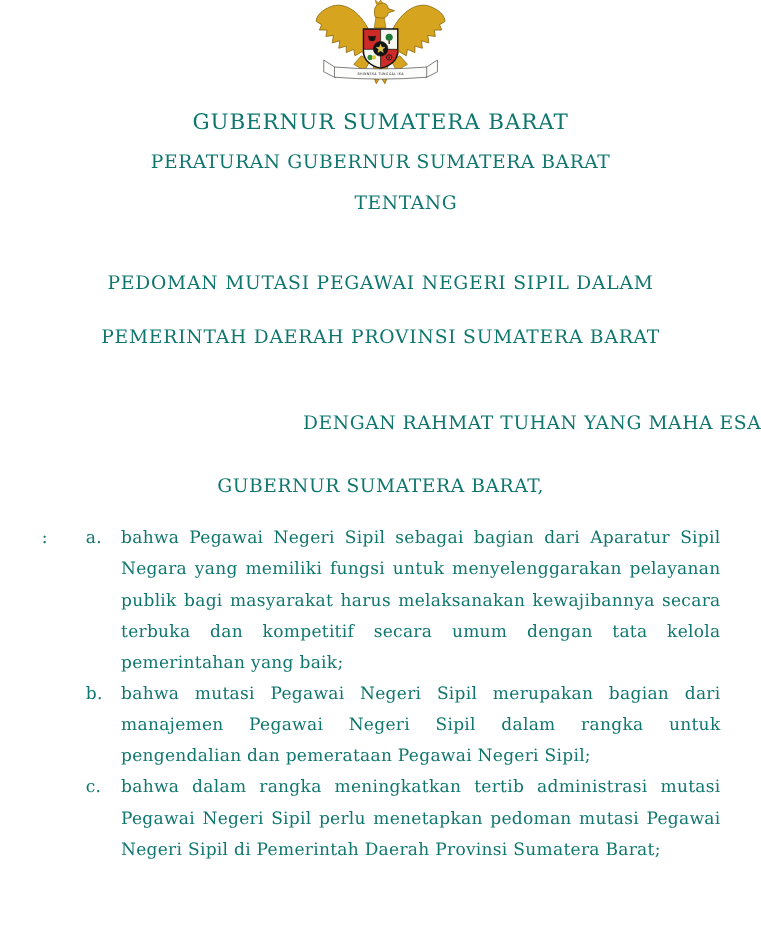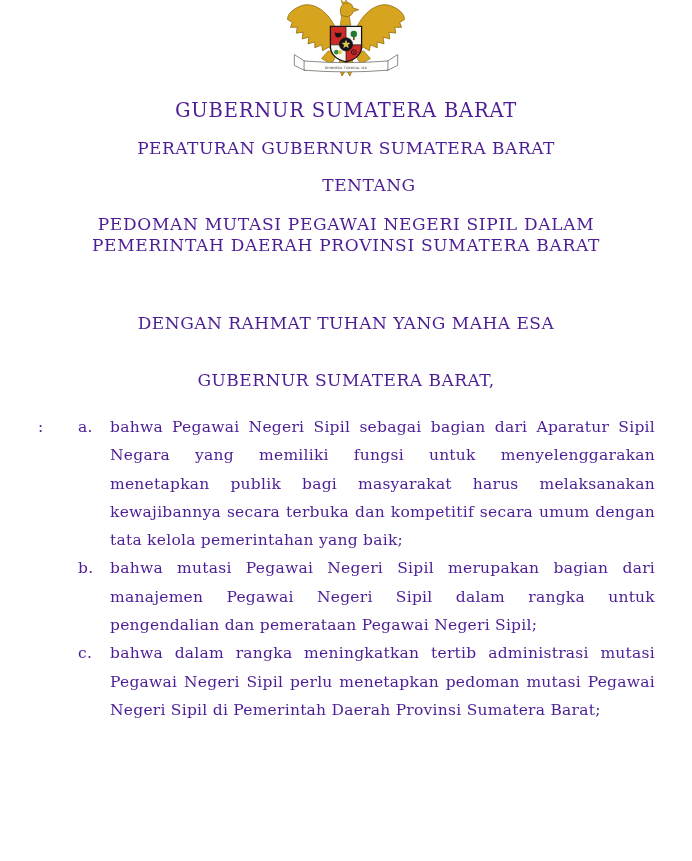--- a/index.html
+++ b/index.html
@@ -7,21 +7,21 @@
     padding: 0;
     background: #ffffff;
   }
   .page {
     position: relative;
     width: 692px;
     height: 861px;
     margin: 0 auto;
     background: #ffffff;
     overflow: hidden;
-    color: #4c1d95;
+    color: #0f766e;
     font-family: "DejaVu Serif", "Liberation Serif", serif;
   }
   .emblem-wrap {
     width: 124px;
     height: 78px;
     margin: 0 auto;
   }
   .emblem-wrap svg { display: block; width: 124px; height: 78px; }
 
   .center-line {
@@ -34,23 +34,23 @@
   .doc-title {
     margin-top: 20px;
     font-size: 19.5px;
     line-height: 26px;
     letter-spacing: 0.8px;
     text-align: center;
   }
   .doc-reg    { margin-top: 14px; }
   .doc-number { margin-top: 19px; }
   .doc-about  { margin-top: 17px; margin-left: 46px; }
-  .doc-subj1  { margin-top: 19px; letter-spacing: 0.7px; }
-  .doc-subj2  { margin-top: 1px; letter-spacing: 0.7px; }
-  .doc-invoc  { margin-top: 58px; }
+  .doc-subj1  { margin-top: 53px; letter-spacing: 0.7px; }
+  .doc-subj2  { margin-top: 29px; letter-spacing: 0.7px; }
+  .doc-invoc  { margin-top: 58px; text-align: right; }
   .doc-issuer { margin-top: 37px; }
 
   .consider {
     display: flex;
     margin-top: 23px;
     padding-left: 38px;
     padding-right: 37px;
     font-size: 15.5px;
     line-height: 28.3px;
     letter-spacing: 0.25px;
@@ -134,21 +134,21 @@
   <div class="center-line doc-subj1">PEDOMAN MUTASI PEGAWAI NEGERI SIPIL DALAM</div>
   <div class="center-line doc-subj2">PEMERINTAH DAERAH PROVINSI SUMATERA BARAT</div>
   <div class="center-line doc-invoc">DENGAN RAHMAT TUHAN YANG MAHA ESA</div>
   <div class="center-line doc-issuer">GUBERNUR SUMATERA BARAT,</div>
 
   <div class="consider">
     <div class="consider-colon">:</div>
     <div class="consider-items">
       <div class="consider-item">
         <div class="item-letter">a.</div>
-        <div class="item-text">bahwa Pegawai Negeri Sipil sebagai bagian dari Aparatur Sipil Negara yang memiliki fungsi untuk menyelenggarakan menetapkan publik bagi masyarakat harus melaksanakan kewajibannya secara terbuka dan kompetitif secara umum dengan tata kelola pemerintahan yang baik;</div>
+        <div class="item-text">bahwa Pegawai Negeri Sipil sebagai bagian dari Aparatur Sipil Negara yang memiliki fungsi untuk menyelenggarakan pelayanan publik bagi masyarakat harus melaksanakan kewajibannya secara terbuka dan kompetitif secara umum dengan tata kelola pemerintahan yang baik;</div>
       </div>
       <div class="consider-item">
         <div class="item-letter">b.</div>
         <div class="item-text">bahwa mutasi Pegawai Negeri Sipil merupakan bagian dari manajemen Pegawai Negeri Sipil dalam rangka untuk pengendalian dan pemerataan Pegawai Negeri Sipil;</div>
       </div>
       <div class="consider-item">
         <div class="item-letter">c.</div>
         <div class="item-text">bahwa dalam rangka meningkatkan tertib administrasi mutasi Pegawai Negeri Sipil perlu menetapkan pedoman mutasi Pegawai Negeri Sipil di Pemerintah Daerah Provinsi Sumatera Barat;</div>
       </div>
     </div>

